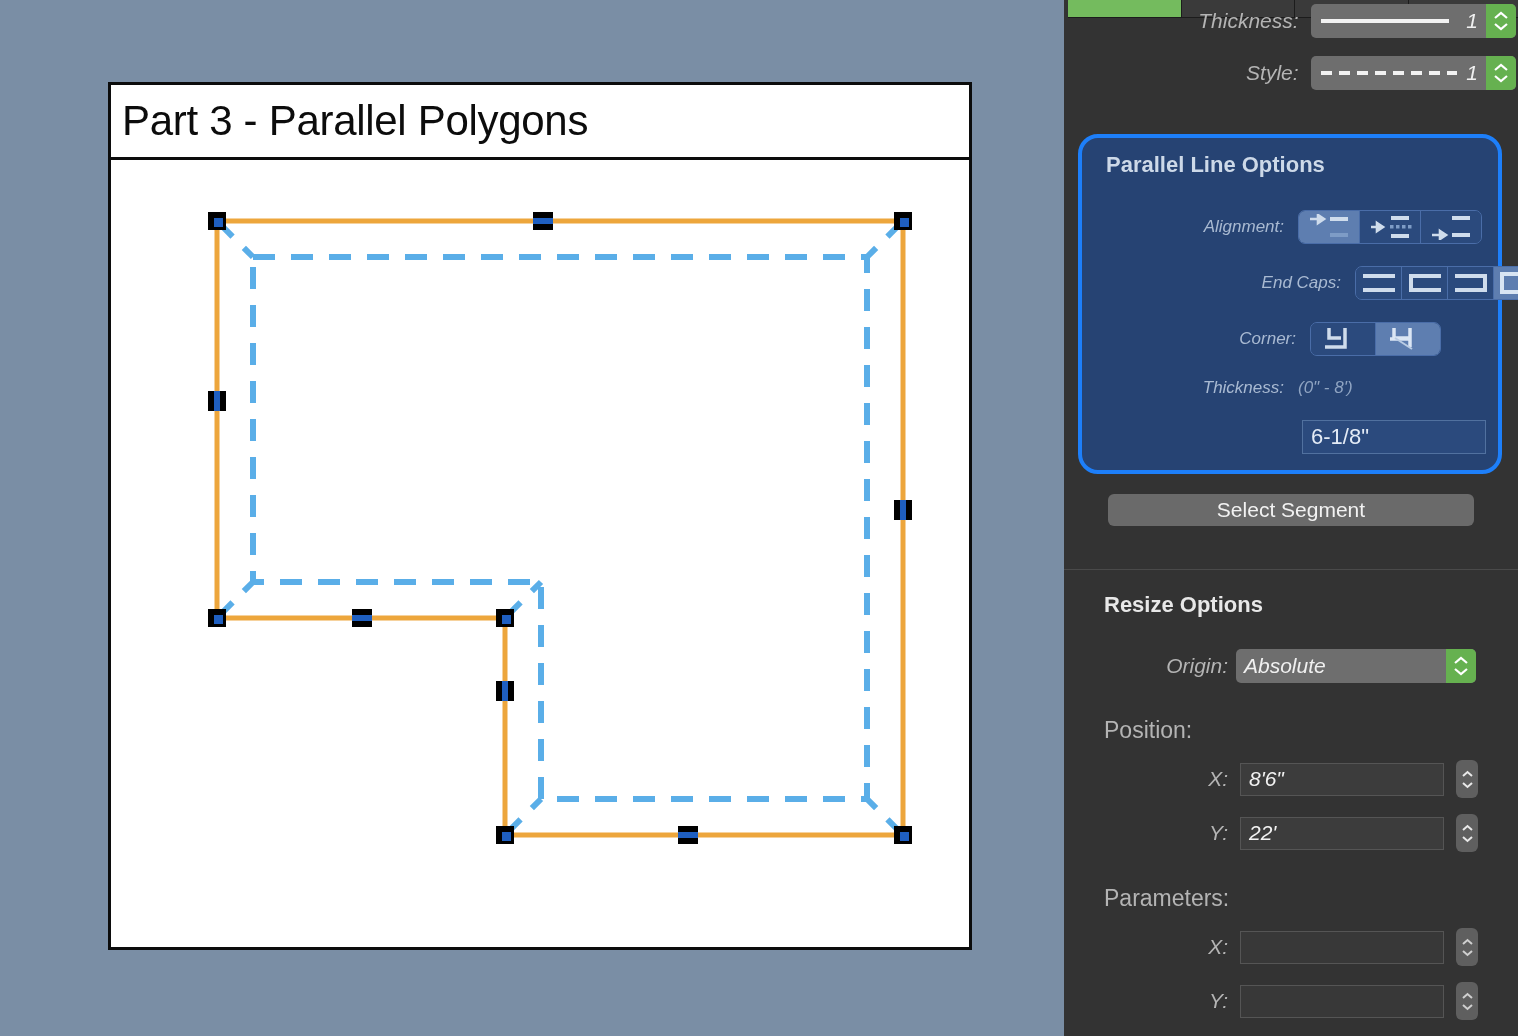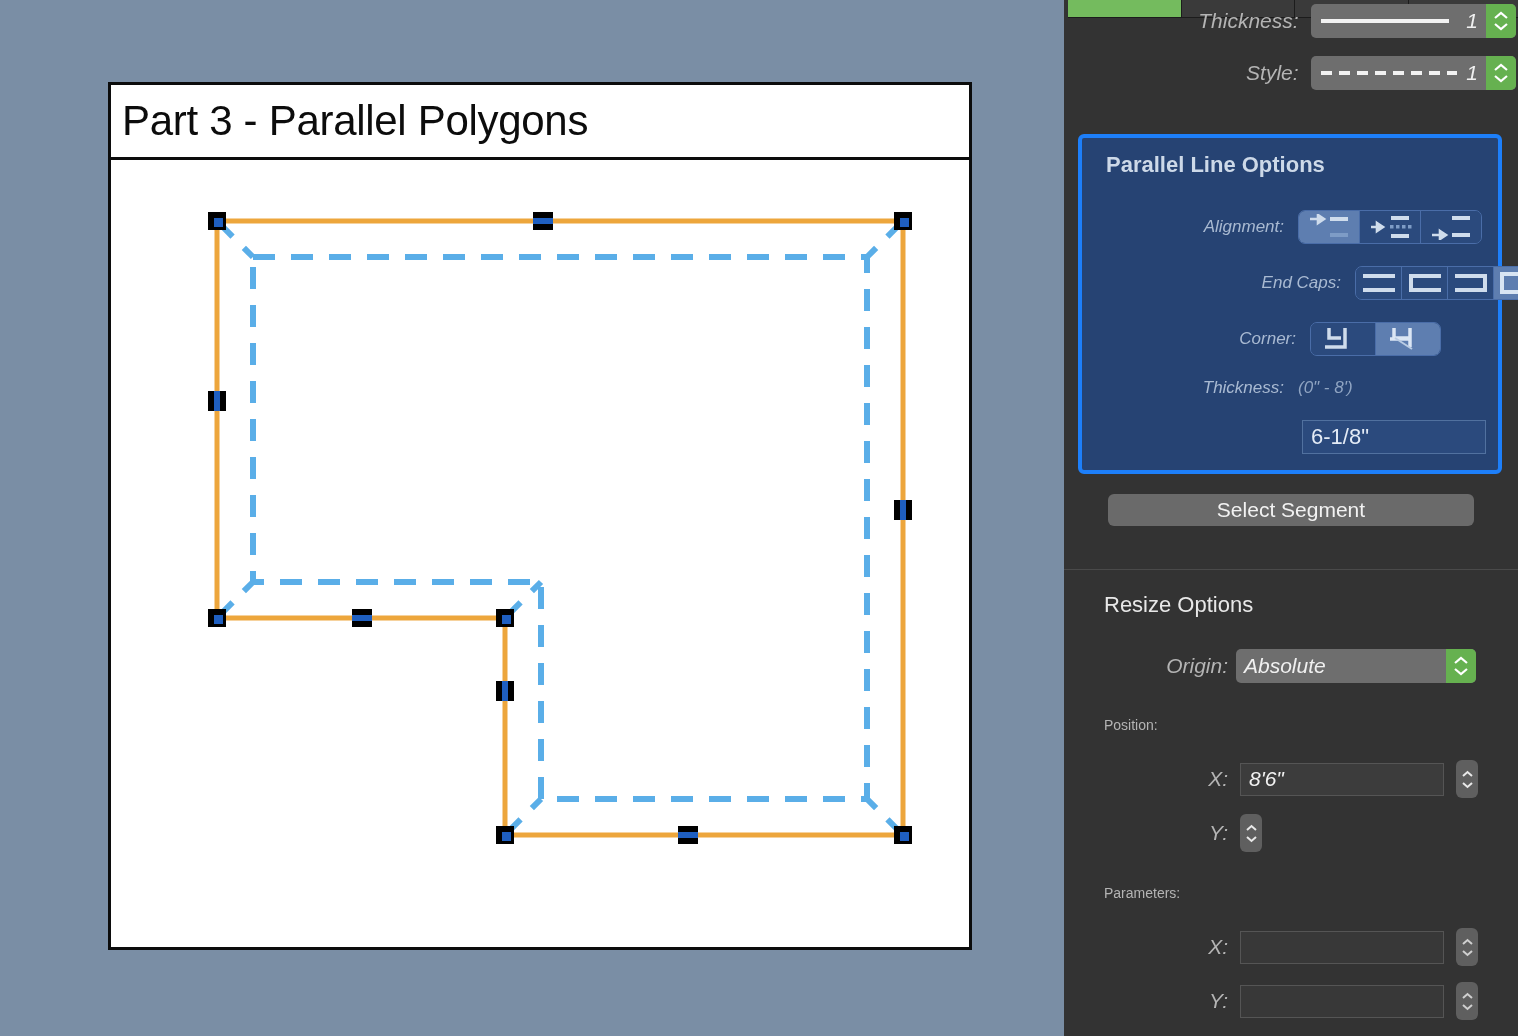--- a/index.html
+++ b/index.html
@@ -110,21 +110,21 @@
 
   .linepreview { position: absolute; left: 10px; top: 50%; }
 
   
   .plo {
     position: absolute;
     left: 1078px; top: 134px;
     width: 424px; height: 340px;
     background: #264373;
     border: 4px solid #1d7ffa;
-    border-radius: 6px;
+    border-radius: 20px;
     box-sizing: border-box;
   }
   .plo-title {
     position: absolute; left: 24px; top: 14px;
     color: #cdd9e8; font-size: 22px; font-weight: bold;
   }
   .plo .lbl { color: #a9bad2; font-size: 17px; }
 
   .icongroup {
     display: flex;
@@ -167,25 +167,25 @@
 
   .divider {
     position: absolute;
     left: 1064px; top: 569px;
     width: 454px; height: 1px;
     background: #4a4a4a;
   }
 
   .section-title {
     position: absolute;
-    color: #e8e8e8; font-size: 22px; font-weight: normal;
+    color: #e8e8e8; font-size: 22px; font-weight: bold;
   }
   .grouplabel {
     position: absolute;
-    color: #b4b4b4; font-size: 14px; text-align: center;
+    color: #b4b4b4; font-size: 23px; text-align: center;
   }
 
   
   .field {
     width: 204px; height: 33px;
     background: #3c3c3c;
     border: 1px solid #555555;
     box-sizing: border-box;
     display: flex; align-items: center;
     padding-left: 8px;
@@ -467,20 +467,23 @@
           <polyline points="2,6 6.5,2 11,6" fill="none" stroke="#e8e8e8" stroke-width="2"></polyline>
         </svg>
       <svg width="13" height="8" viewBox="0 0 13 8">
           <polyline points="2,2 6.5,6 11,2" fill="none" stroke="#e8e8e8" stroke-width="2"></polyline>
         </svg>
     </div>
   </div>
 
   <div class="row" style="left:1104px; top:814px; width:400px;">
     <div class="lbl" style="width:124px;">Y:</div>
+    <div class="field" style="margin-left:12px;">
+      <span>22'</span>
+    </div>
     <div class="stepper">
       <svg width="13" height="8" viewBox="0 0 13 8">
           <polyline points="2,6 6.5,2 11,6" fill="none" stroke="#e8e8e8" stroke-width="2"></polyline>
         </svg>
       <svg width="13" height="8" viewBox="0 0 13 8">
           <polyline points="2,2 6.5,6 11,2" fill="none" stroke="#e8e8e8" stroke-width="2"></polyline>
         </svg>
     </div>
   </div>
 

